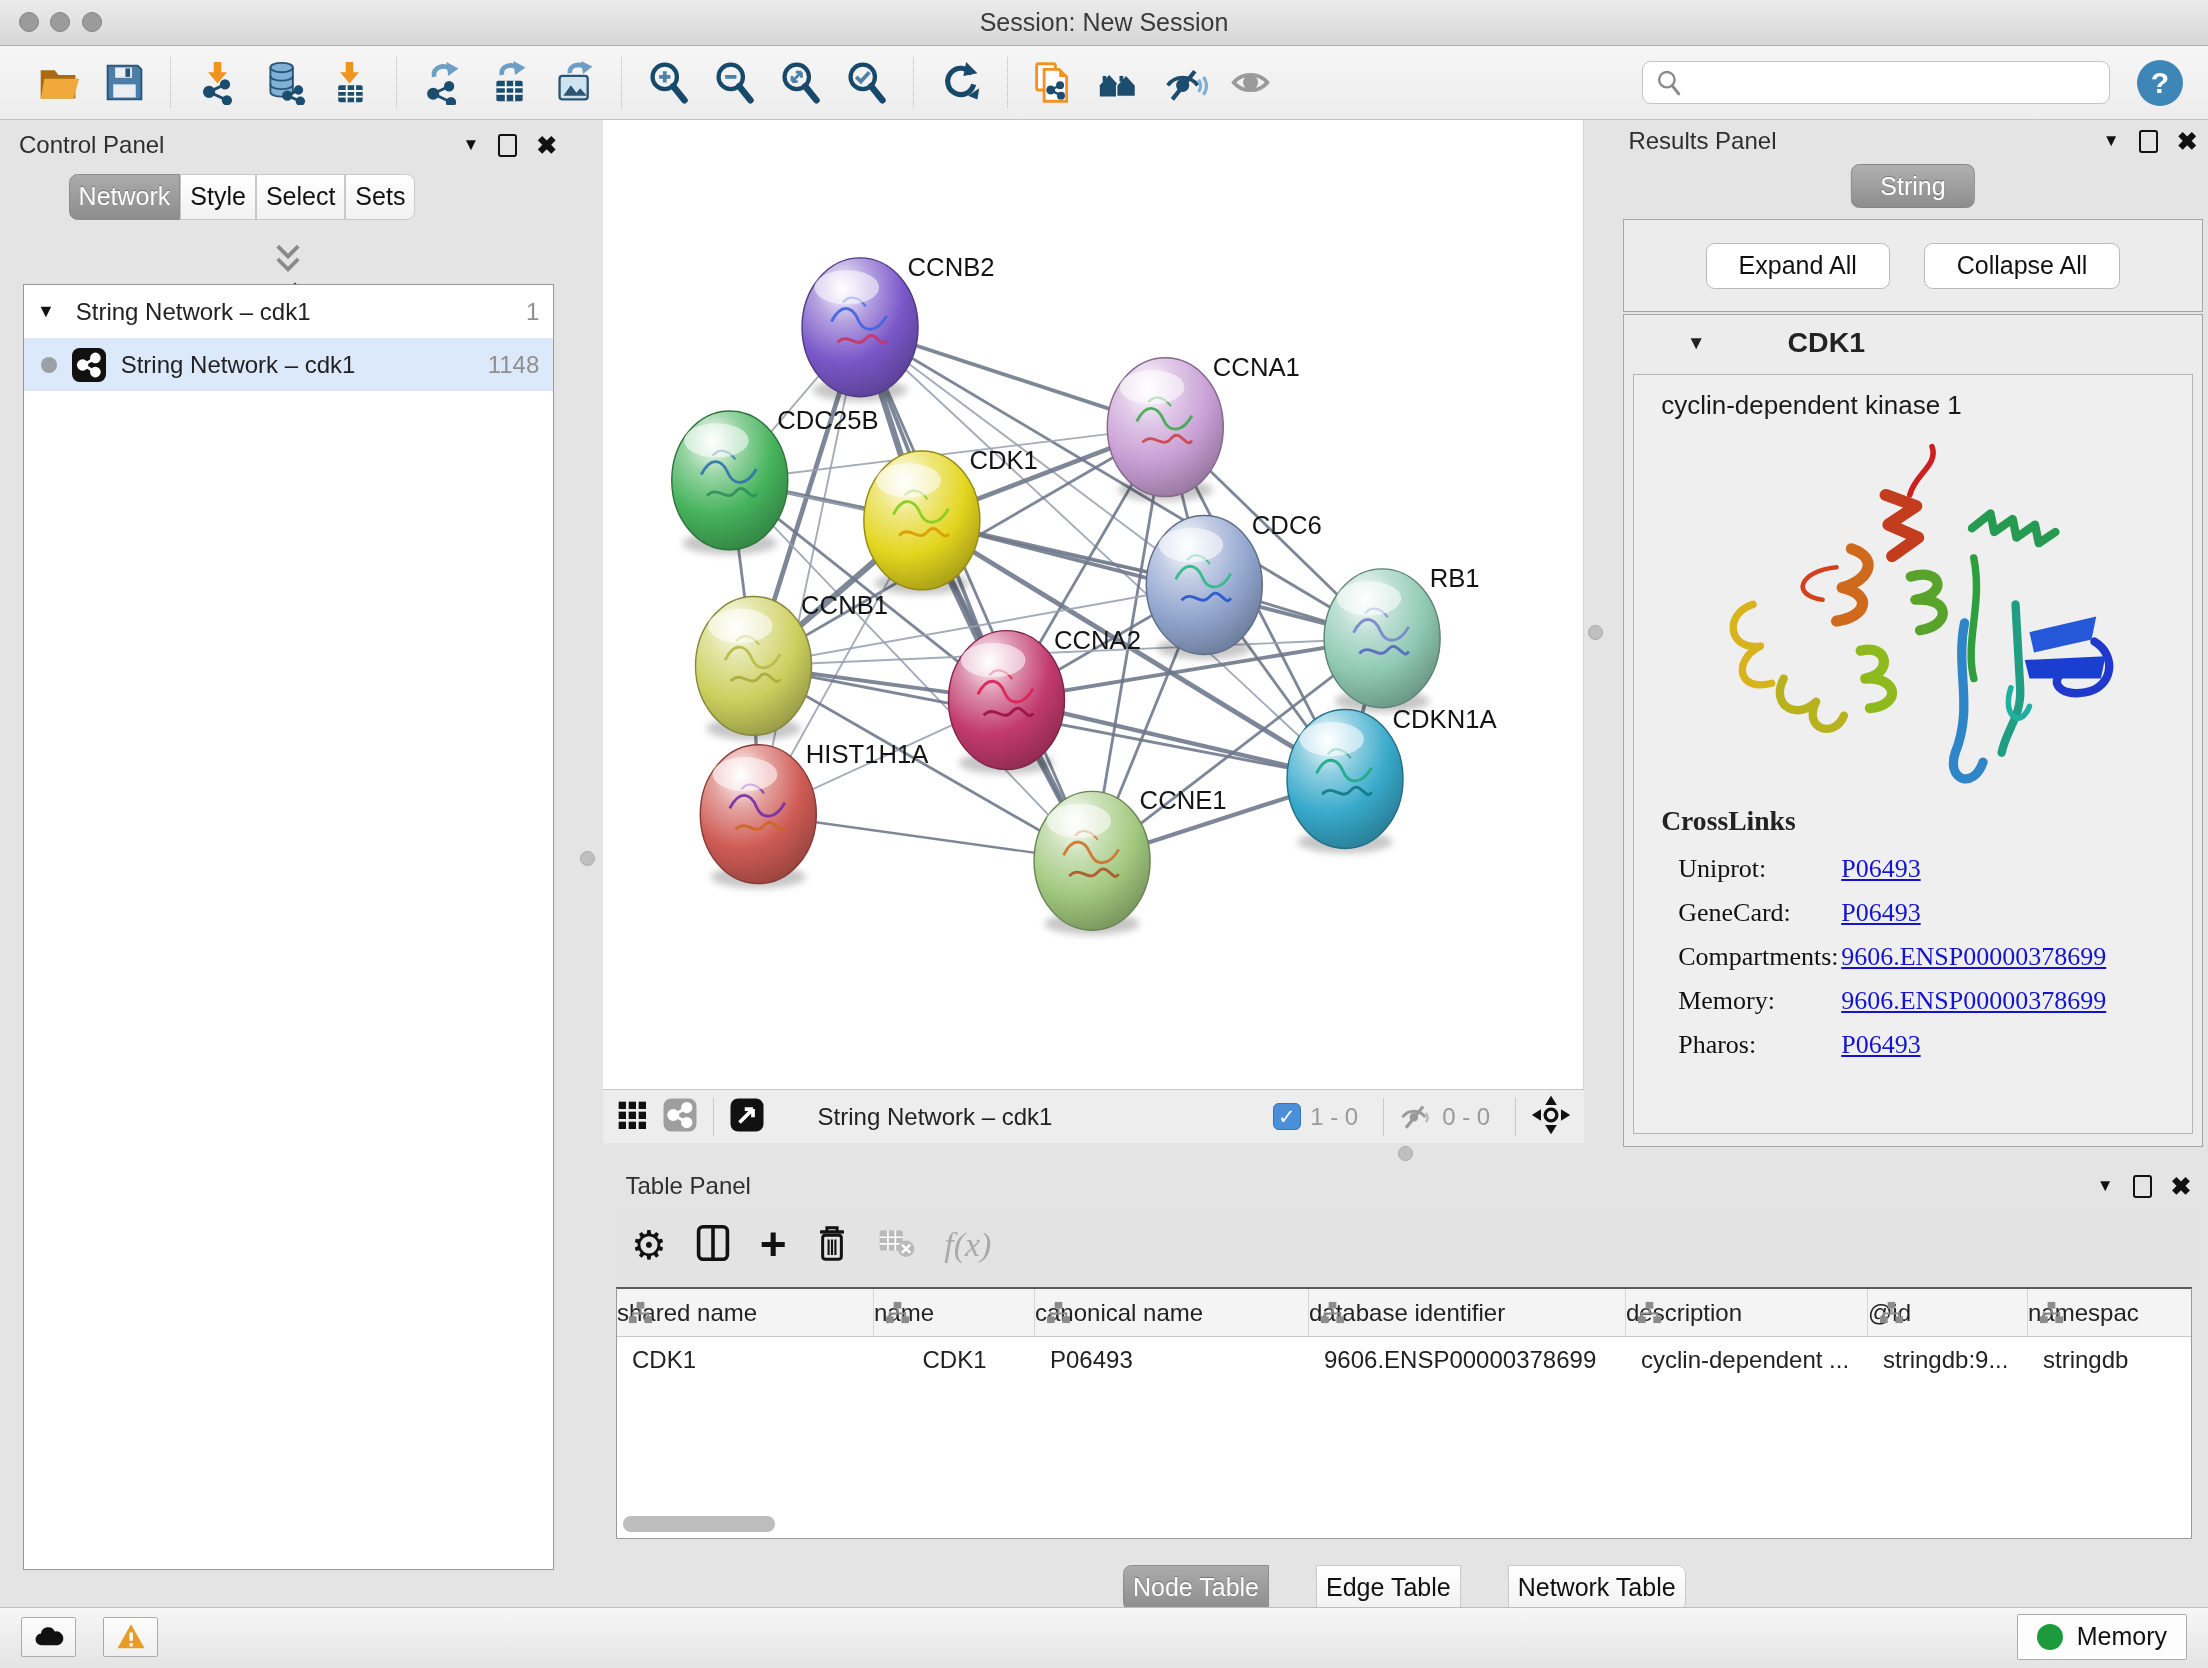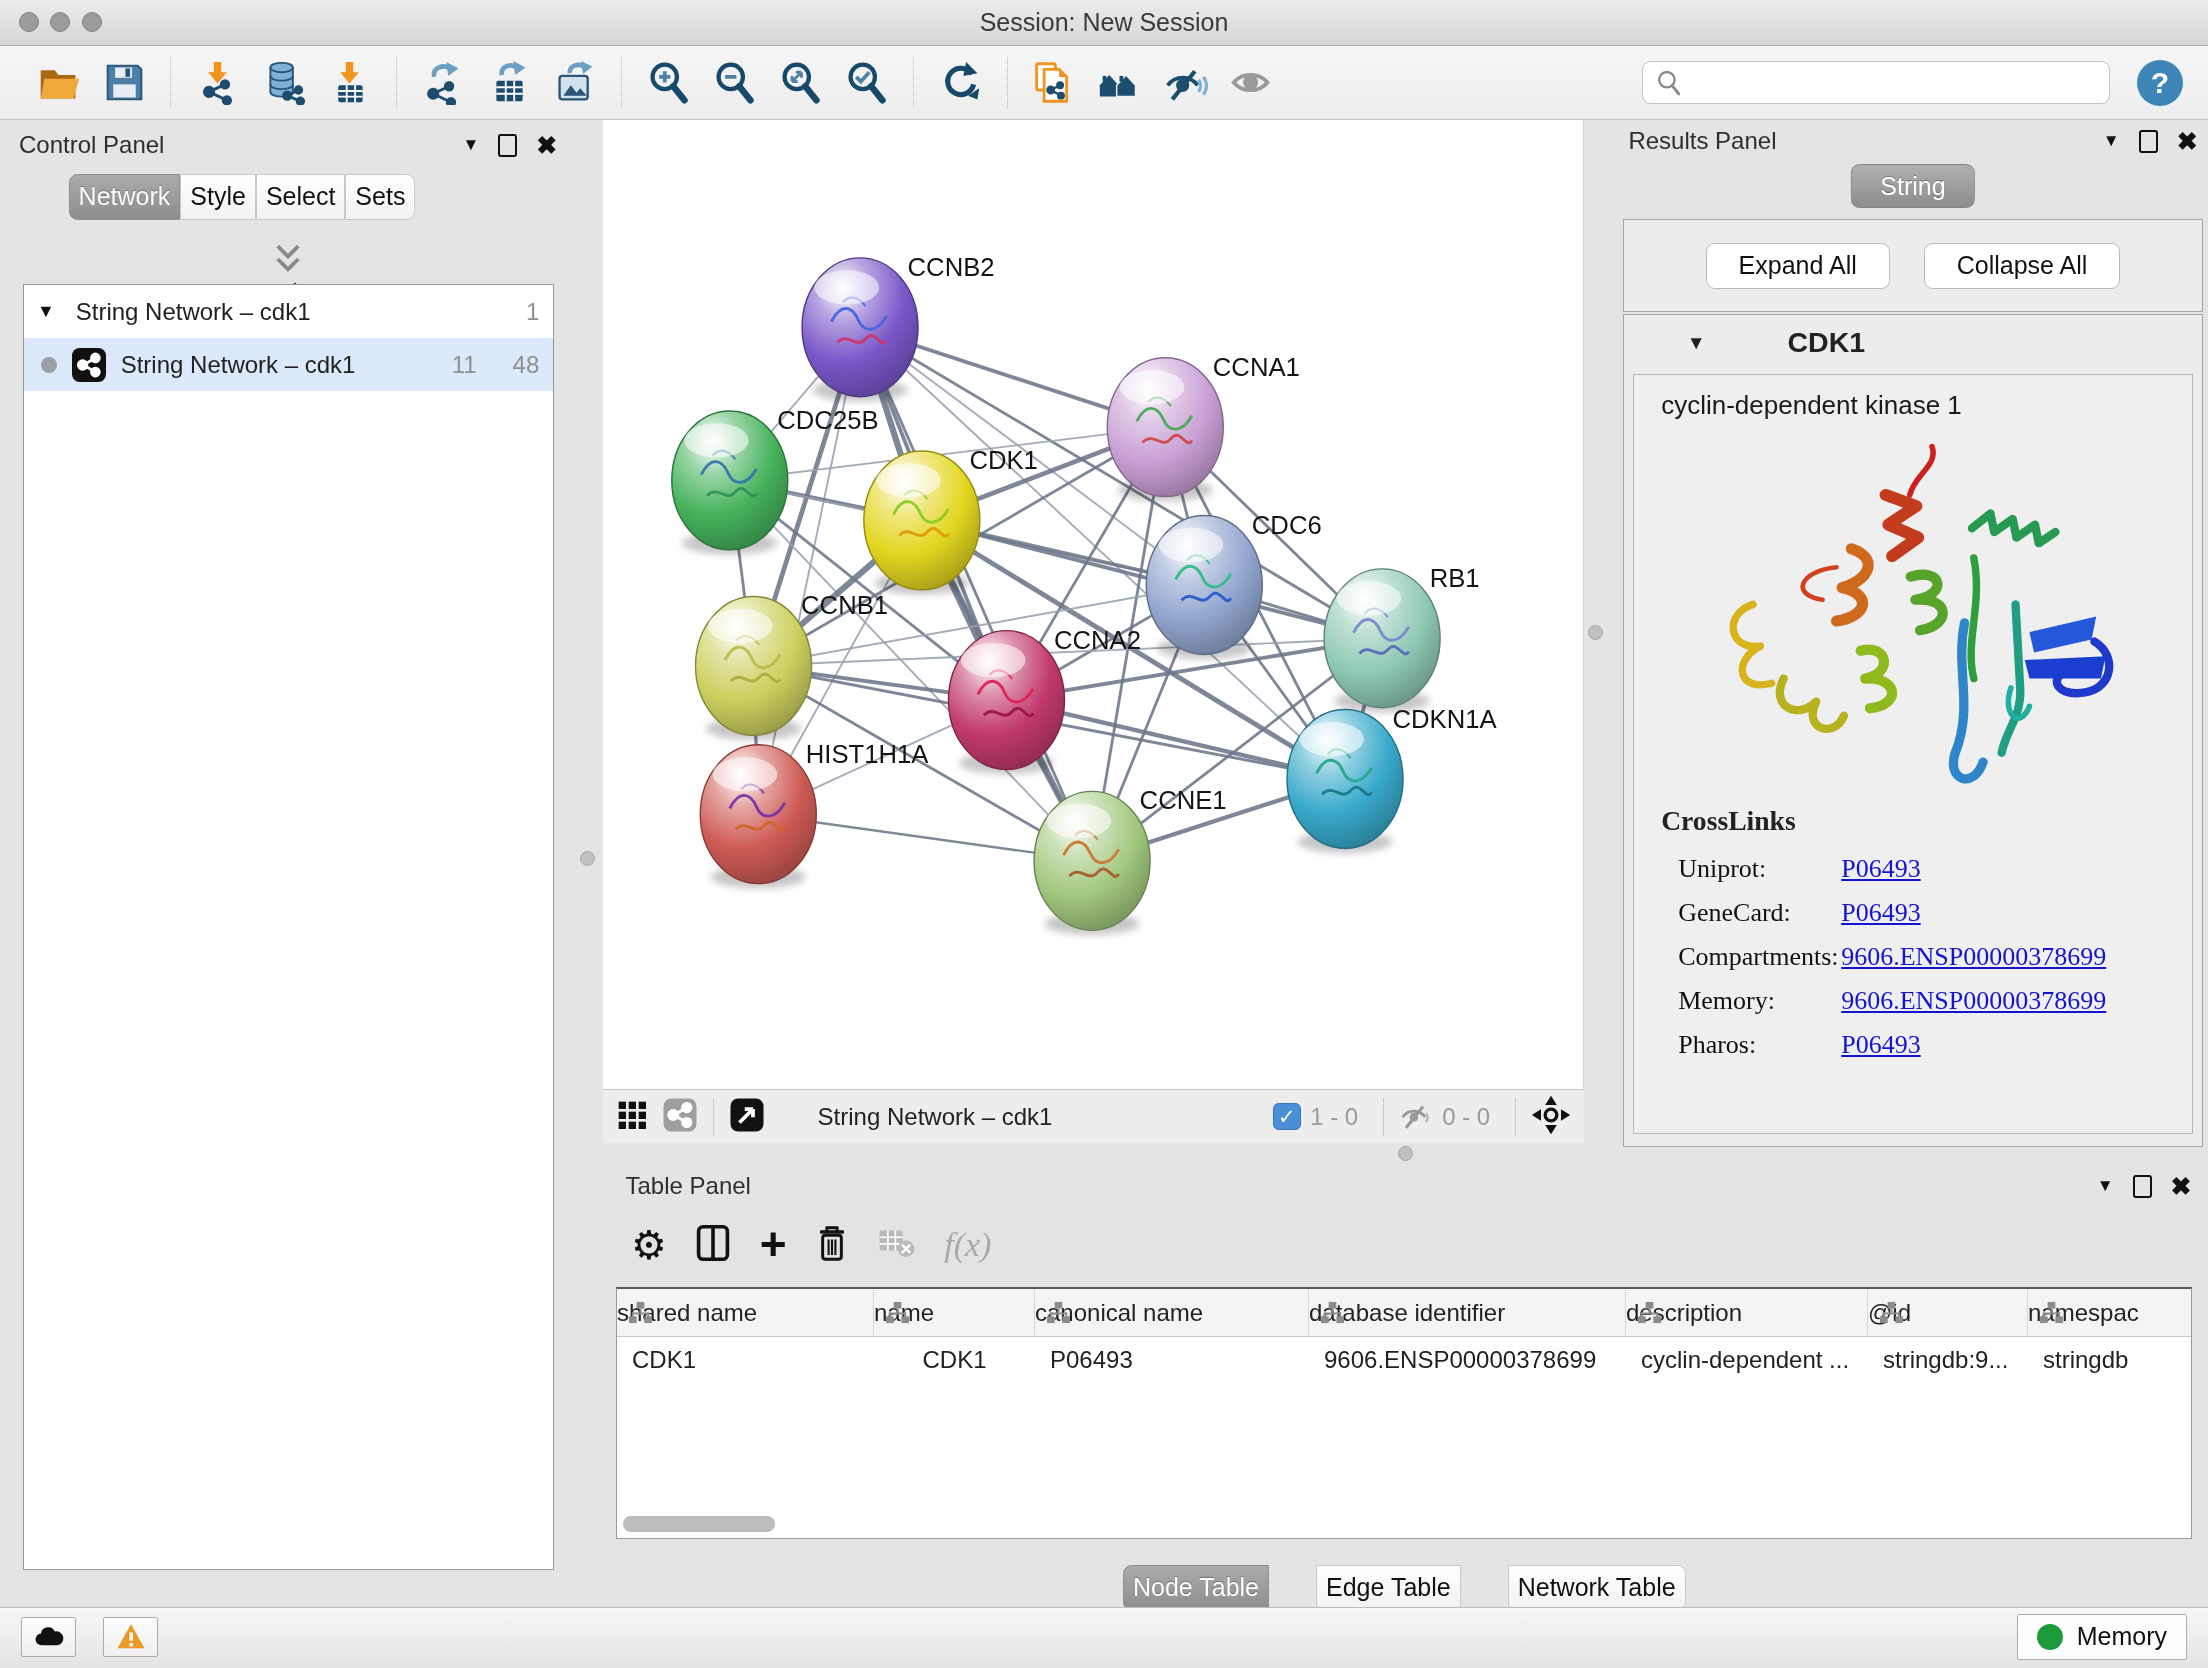--- a/index.html
+++ b/index.html
@@ -51,21 +51,21 @@
   .cp-status { flex:1; text-align:center; font-size:23px; color:#222; }
   .gear { font-size:34px; color:#111; line-height:1; }
   .net-list { position:absolute; left:15px; right:15px; top:160px; bottom:34px;
     background:#fff; border:1.9px solid #989898; }
   .tree-row { display:flex; align-items:center; height:53px; font-size:24px; padding:0 13.3px; }
   .tree-row .count { margin-left:auto; color:#8f8f8f; }
   .tree-caret { font-size:18px; margin-right:21px; color:#111; }
   .tree-row.selected { background:#dce9fb; }
   .dot { width:16px; height:16px; border-radius:50%; background:#9aa0a6; margin:0 15px 0 3.8px; }
   .mini-share { width:34px; height:34px; border-radius:7.6px; background:#111; margin-right:15px; flex:0 0 auto; }
-  .nums { margin-left:auto; color:#8f8f8f; display:flex; gap:36px; }
+  .nums { margin-left:auto; color:#8f8f8f; display:flex; }
 
   
   .canvas { position:absolute; left:603px; top:120px; width:981px; height:969px; background:#fff;
     border-right:1px solid #d4d4d4; }
   .canvas svg { display:block; }
   .canvas-status { position:absolute; left:603px; top:1089px; width:981px; height:54px;
     background:#ededed; border-top:1px solid #c6c6c6; display:flex; align-items:center; padding:0 13.3px; }
   .cs-sep { width:0; height:38px; border-left:1px solid #c9c9c9; margin:0 15px; }
   .cs-title { font-size:24px; color:#222; margin-left:53px; }
   .cs-right { margin-left:auto; display:flex; align-items:center; }

